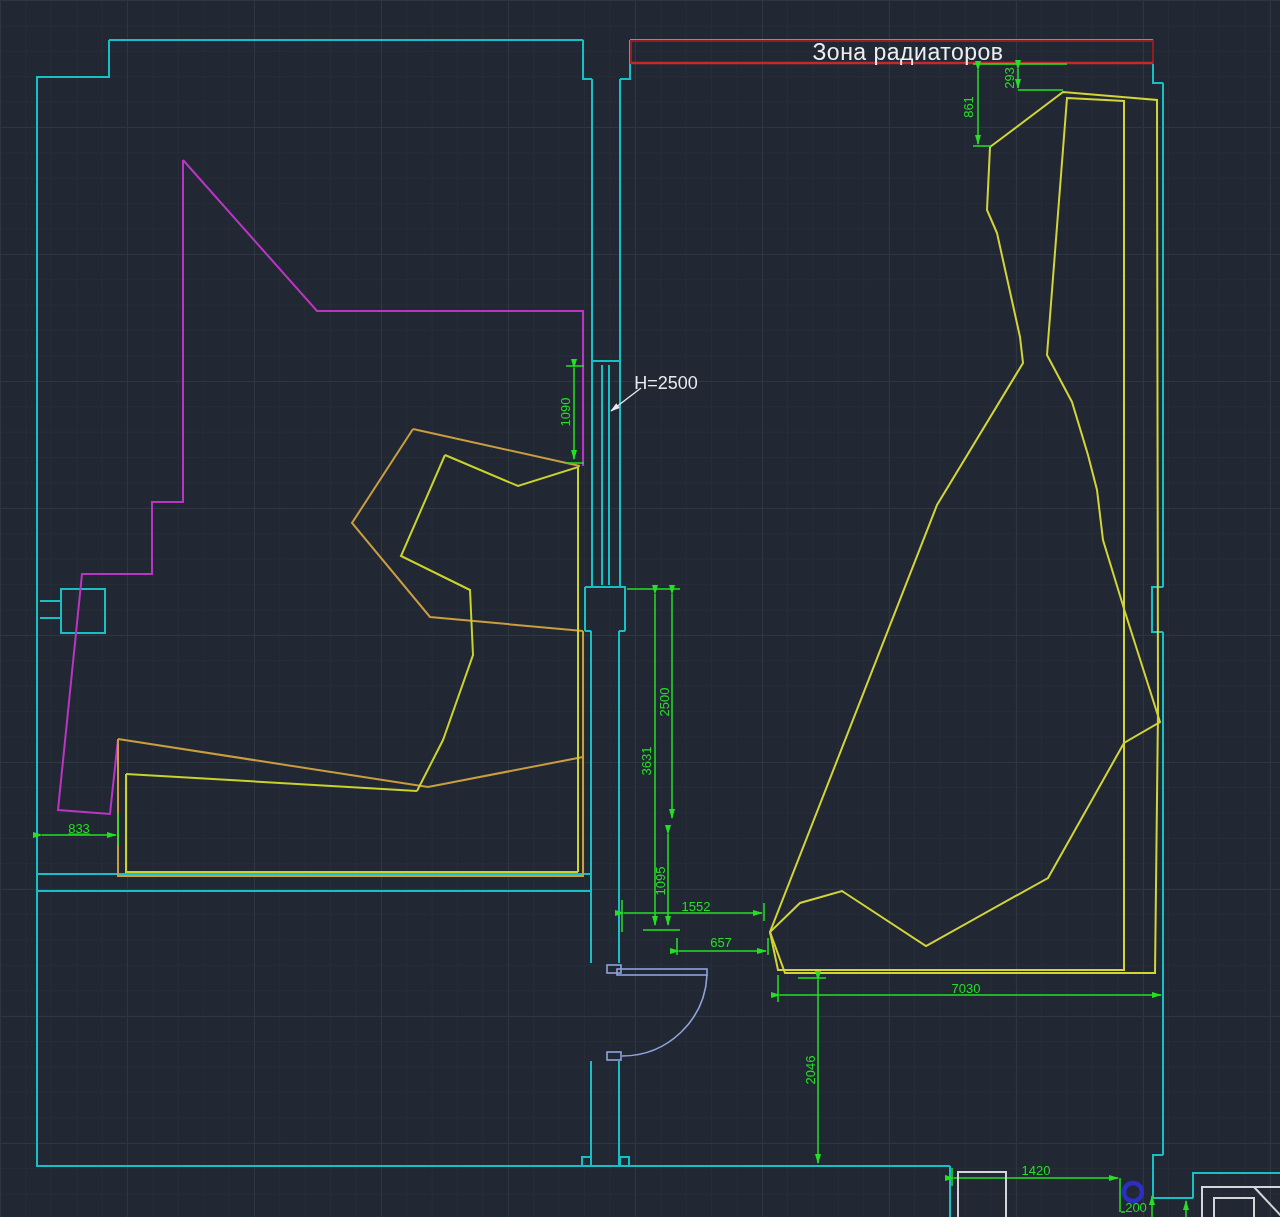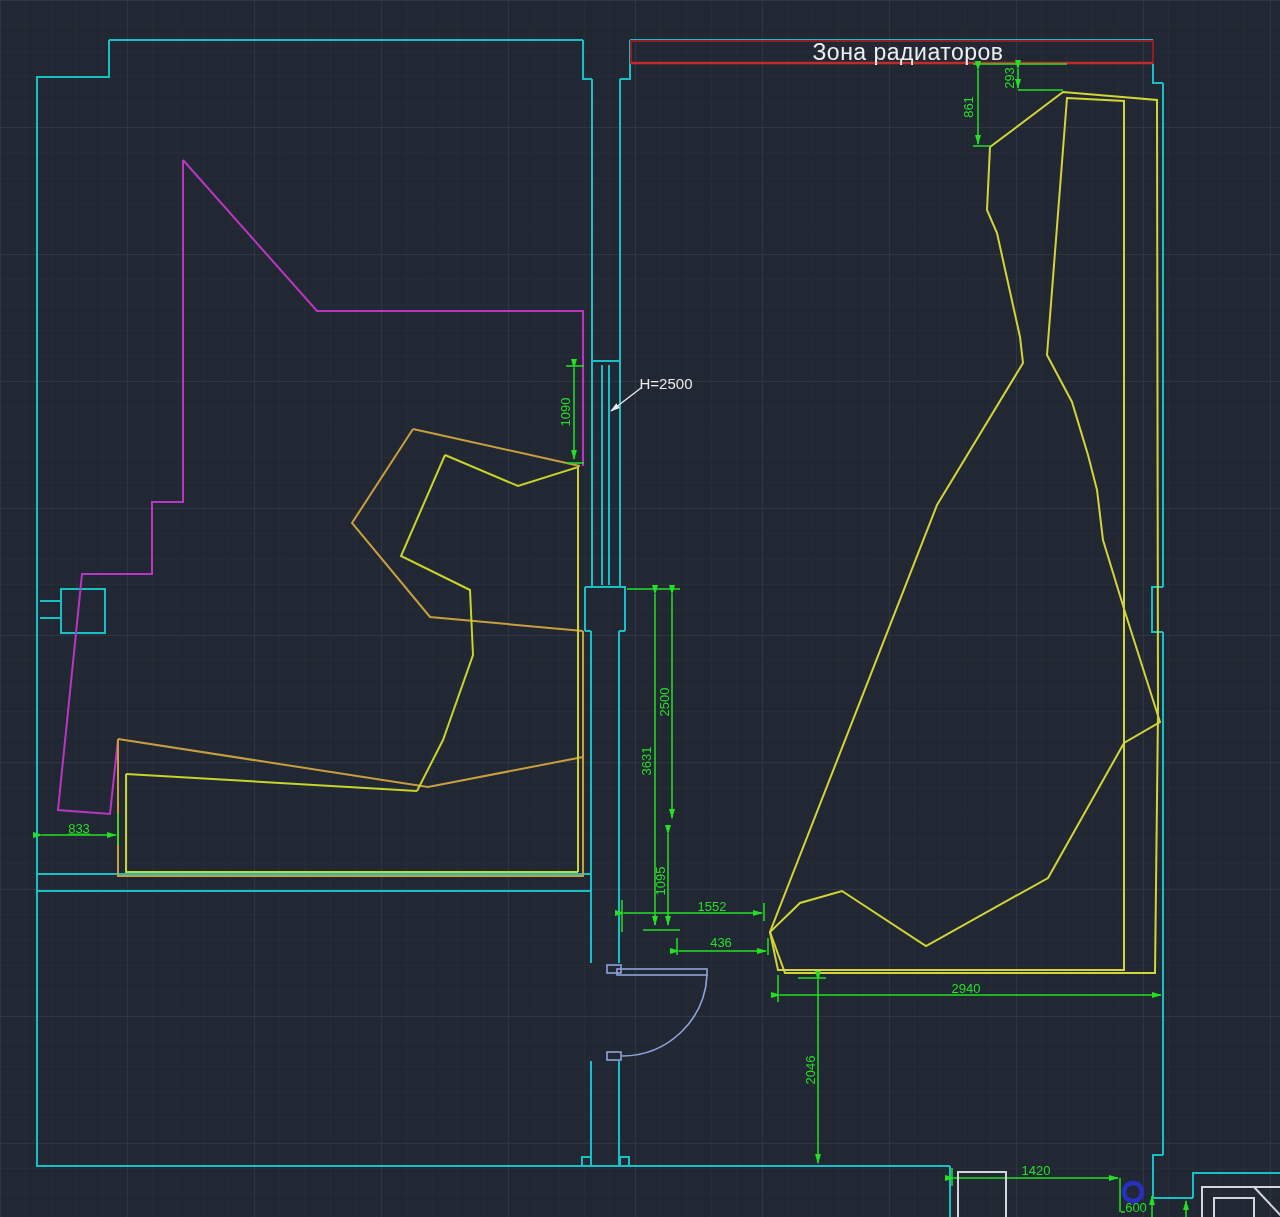--- a/index.html
+++ b/index.html
@@ -15,21 +15,21 @@
     font-family:"Liberation Sans", sans-serif;
     padding-left:46px;
   }
   #drawing{position:absolute;left:0;top:0;}
   .lbl{
     position:absolute;transform:translate(-50%,-50%);
     white-space:nowrap;pointer-events:auto;line-height:1;
   }
   .dim{color:#25df25;font-size:13px;}
   .dim.rot{transform:translate(-50%,-50%) rotate(-90deg);}
-  .note{color:#e8ebee;font-size:15px;}
+  .note{color:#e8ebee;font-size:18px;}
   .title{color:#eceff2;font-size:23px;letter-spacing:0.5px;}
 </style>
 </head>
 <body>
 
 <div id="viewport">
 
   <svg id="drawing" width="1280" height="1217" viewBox="0 0 1280 1217">
     <defs>
       <marker id="ga" markerWidth="12" markerHeight="8" refX="9" refY="3" orient="auto" markerUnits="userSpaceOnUse">
@@ -139,21 +139,21 @@
   <div class="lbl title" style="left:908px;top:52px;">Зона радиаторов</div>
 
   <div class="lbl note" style="left:666px;top:383px;">H=2500</div>
 
   <div class="lbl dim rot" style="left:968px;top:107px;">861</div>
   <div class="lbl dim rot" style="left:1009px;top:78px;">293</div>
   <div class="lbl dim rot" style="left:565px;top:412px;">1090</div>
   <div class="lbl dim rot" style="left:664px;top:702px;">2500</div>
   <div class="lbl dim rot" style="left:646px;top:761px;">3631</div>
   <div class="lbl dim rot" style="left:660px;top:881px;">1095</div>
-  <div class="lbl dim" style="left:696px;top:906px;margin-left:16px;">1552</div>
-  <div class="lbl dim" style="left:721px;top:942px;">436</div>
-  <div class="lbl dim" style="left:966px;top:988px;">2940</div>
+  <div class="lbl dim" style="left:696px;top:906px;">1552</div>
+  <div class="lbl dim" style="left:721px;top:942px;">657</div>
+  <div class="lbl dim" style="left:966px;top:988px;">7030</div>
   <div class="lbl dim rot" style="left:810px;top:1070px;">2046</div>
   <div class="lbl dim" style="left:79px;top:828px;text-decoration:underline;">833</div>
   <div class="lbl dim" style="left:1036px;top:1170px;">1420</div>
-  <div class="lbl dim" style="left:1136px;top:1207px;">600</div>
+  <div class="lbl dim" style="left:1136px;top:1207px;">200</div>
 
 </div>
 
 </body></html>

